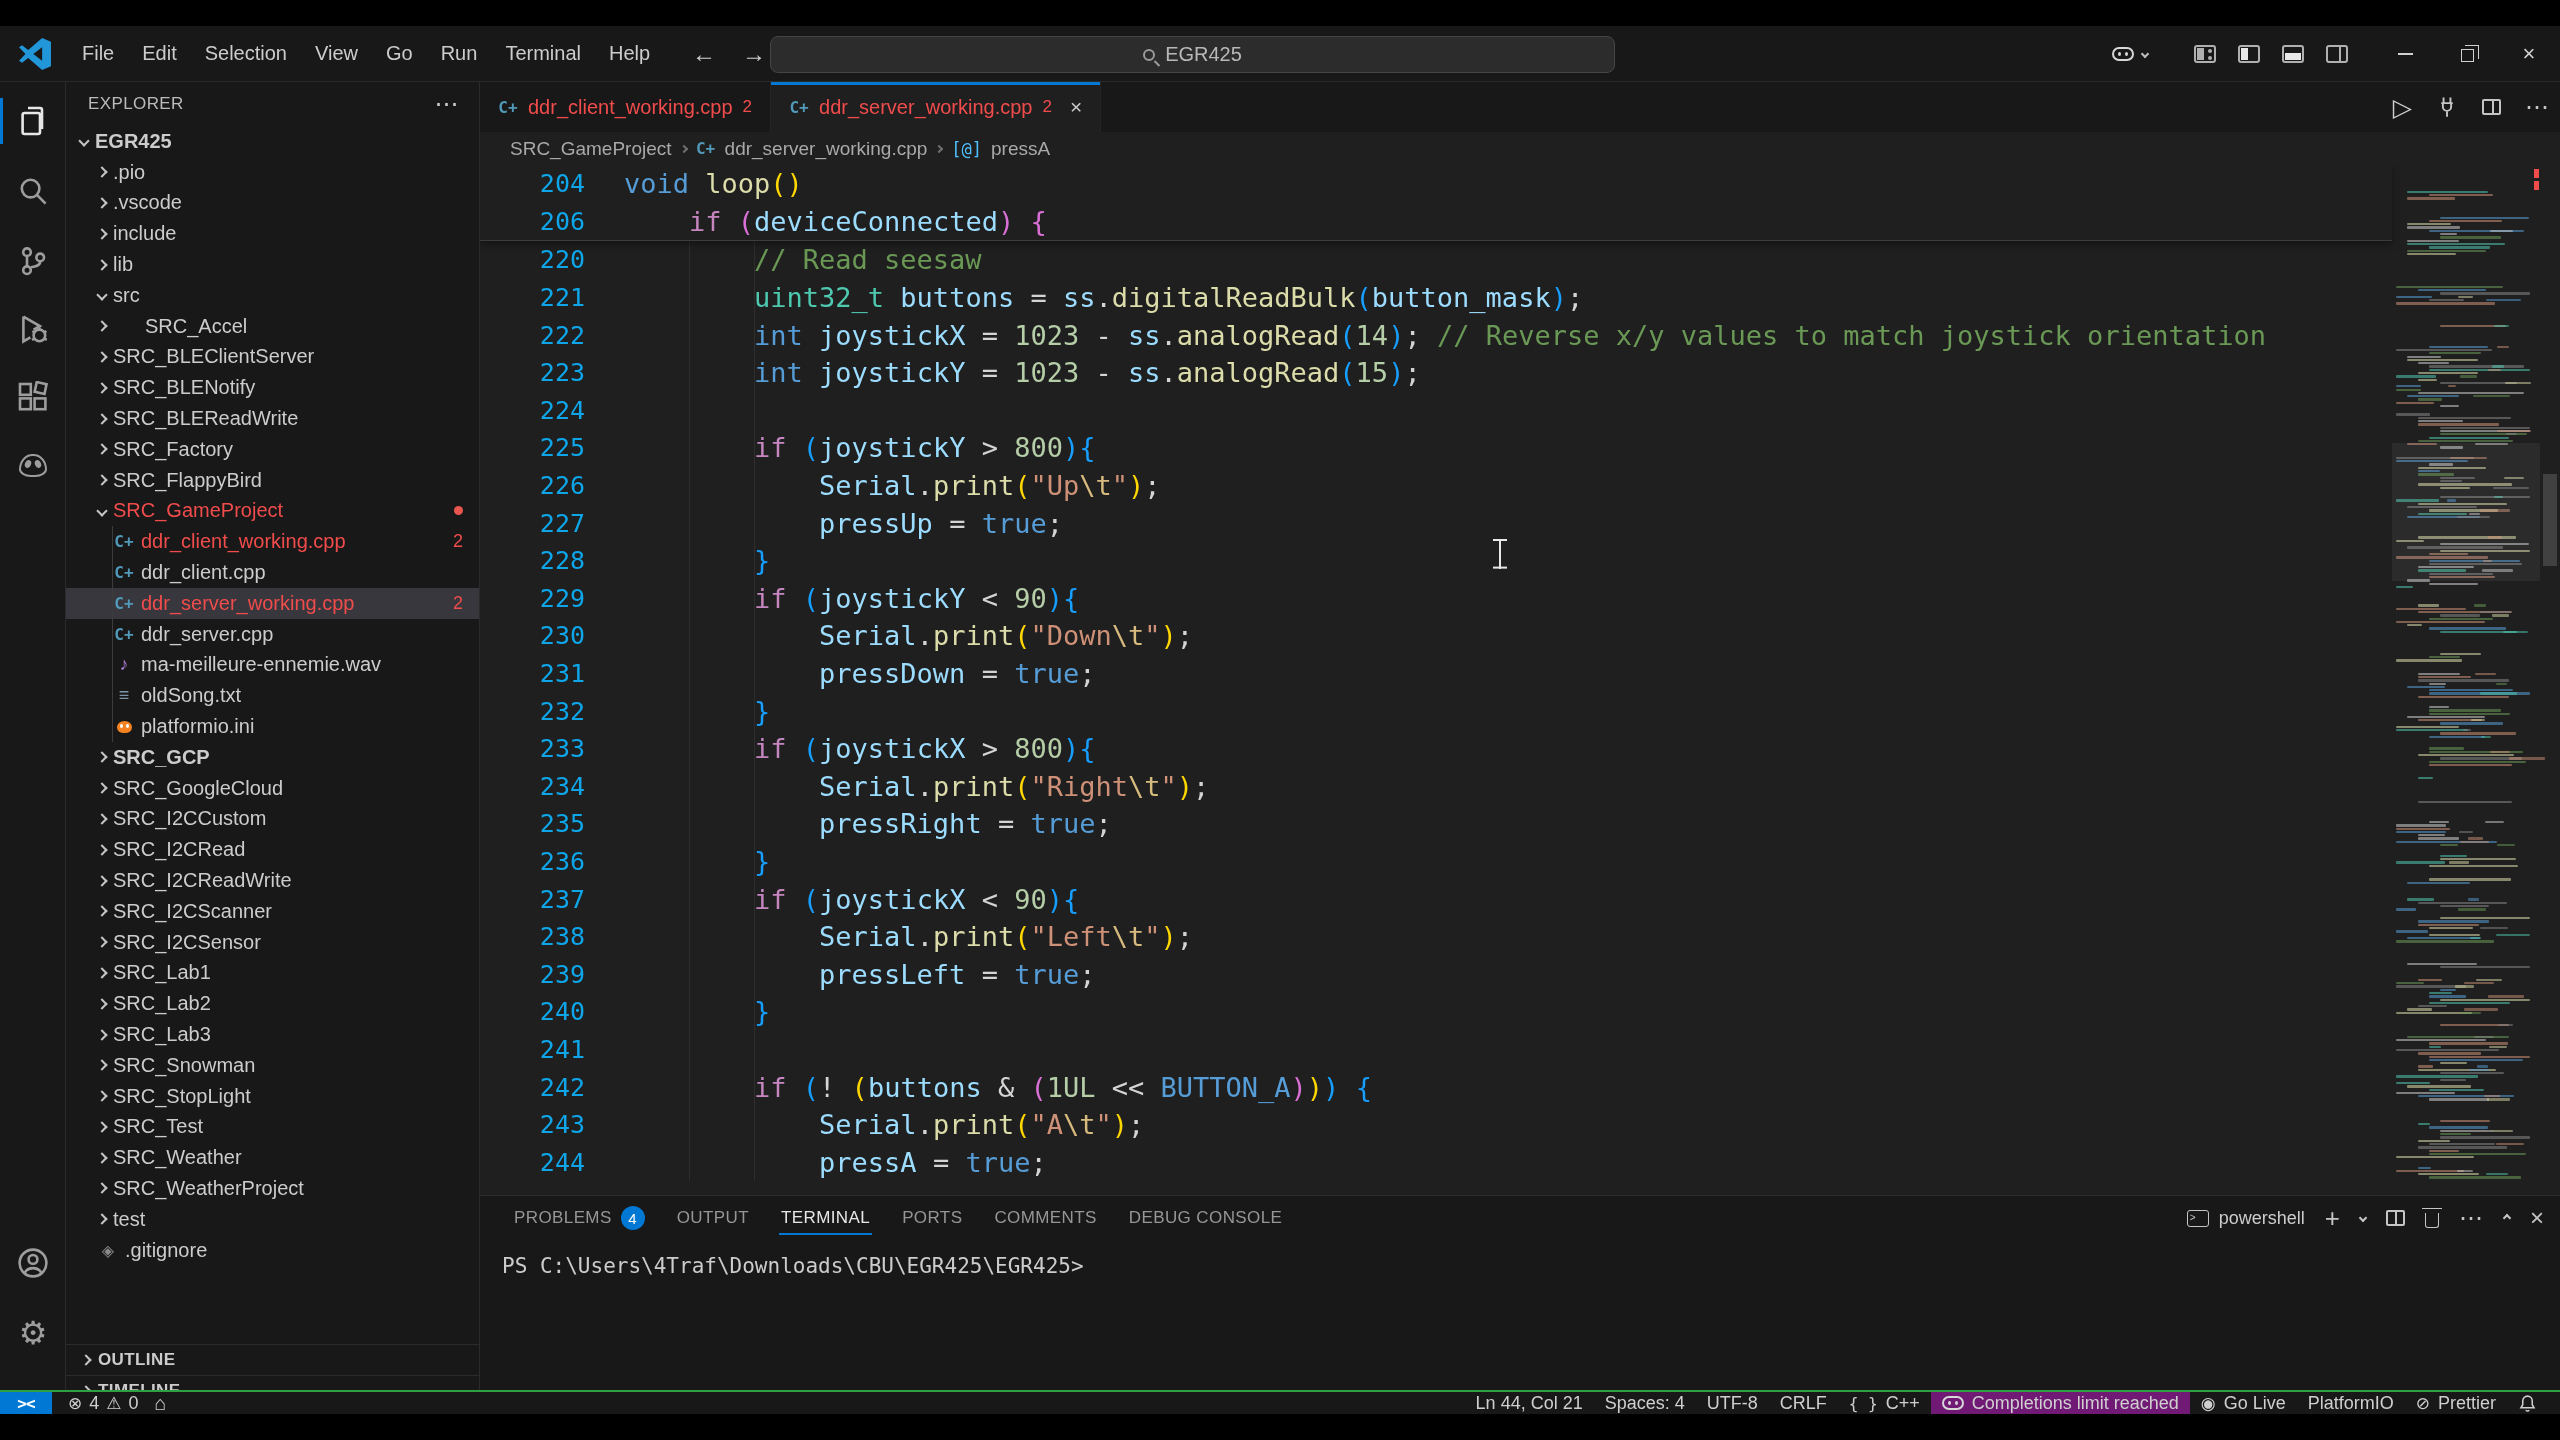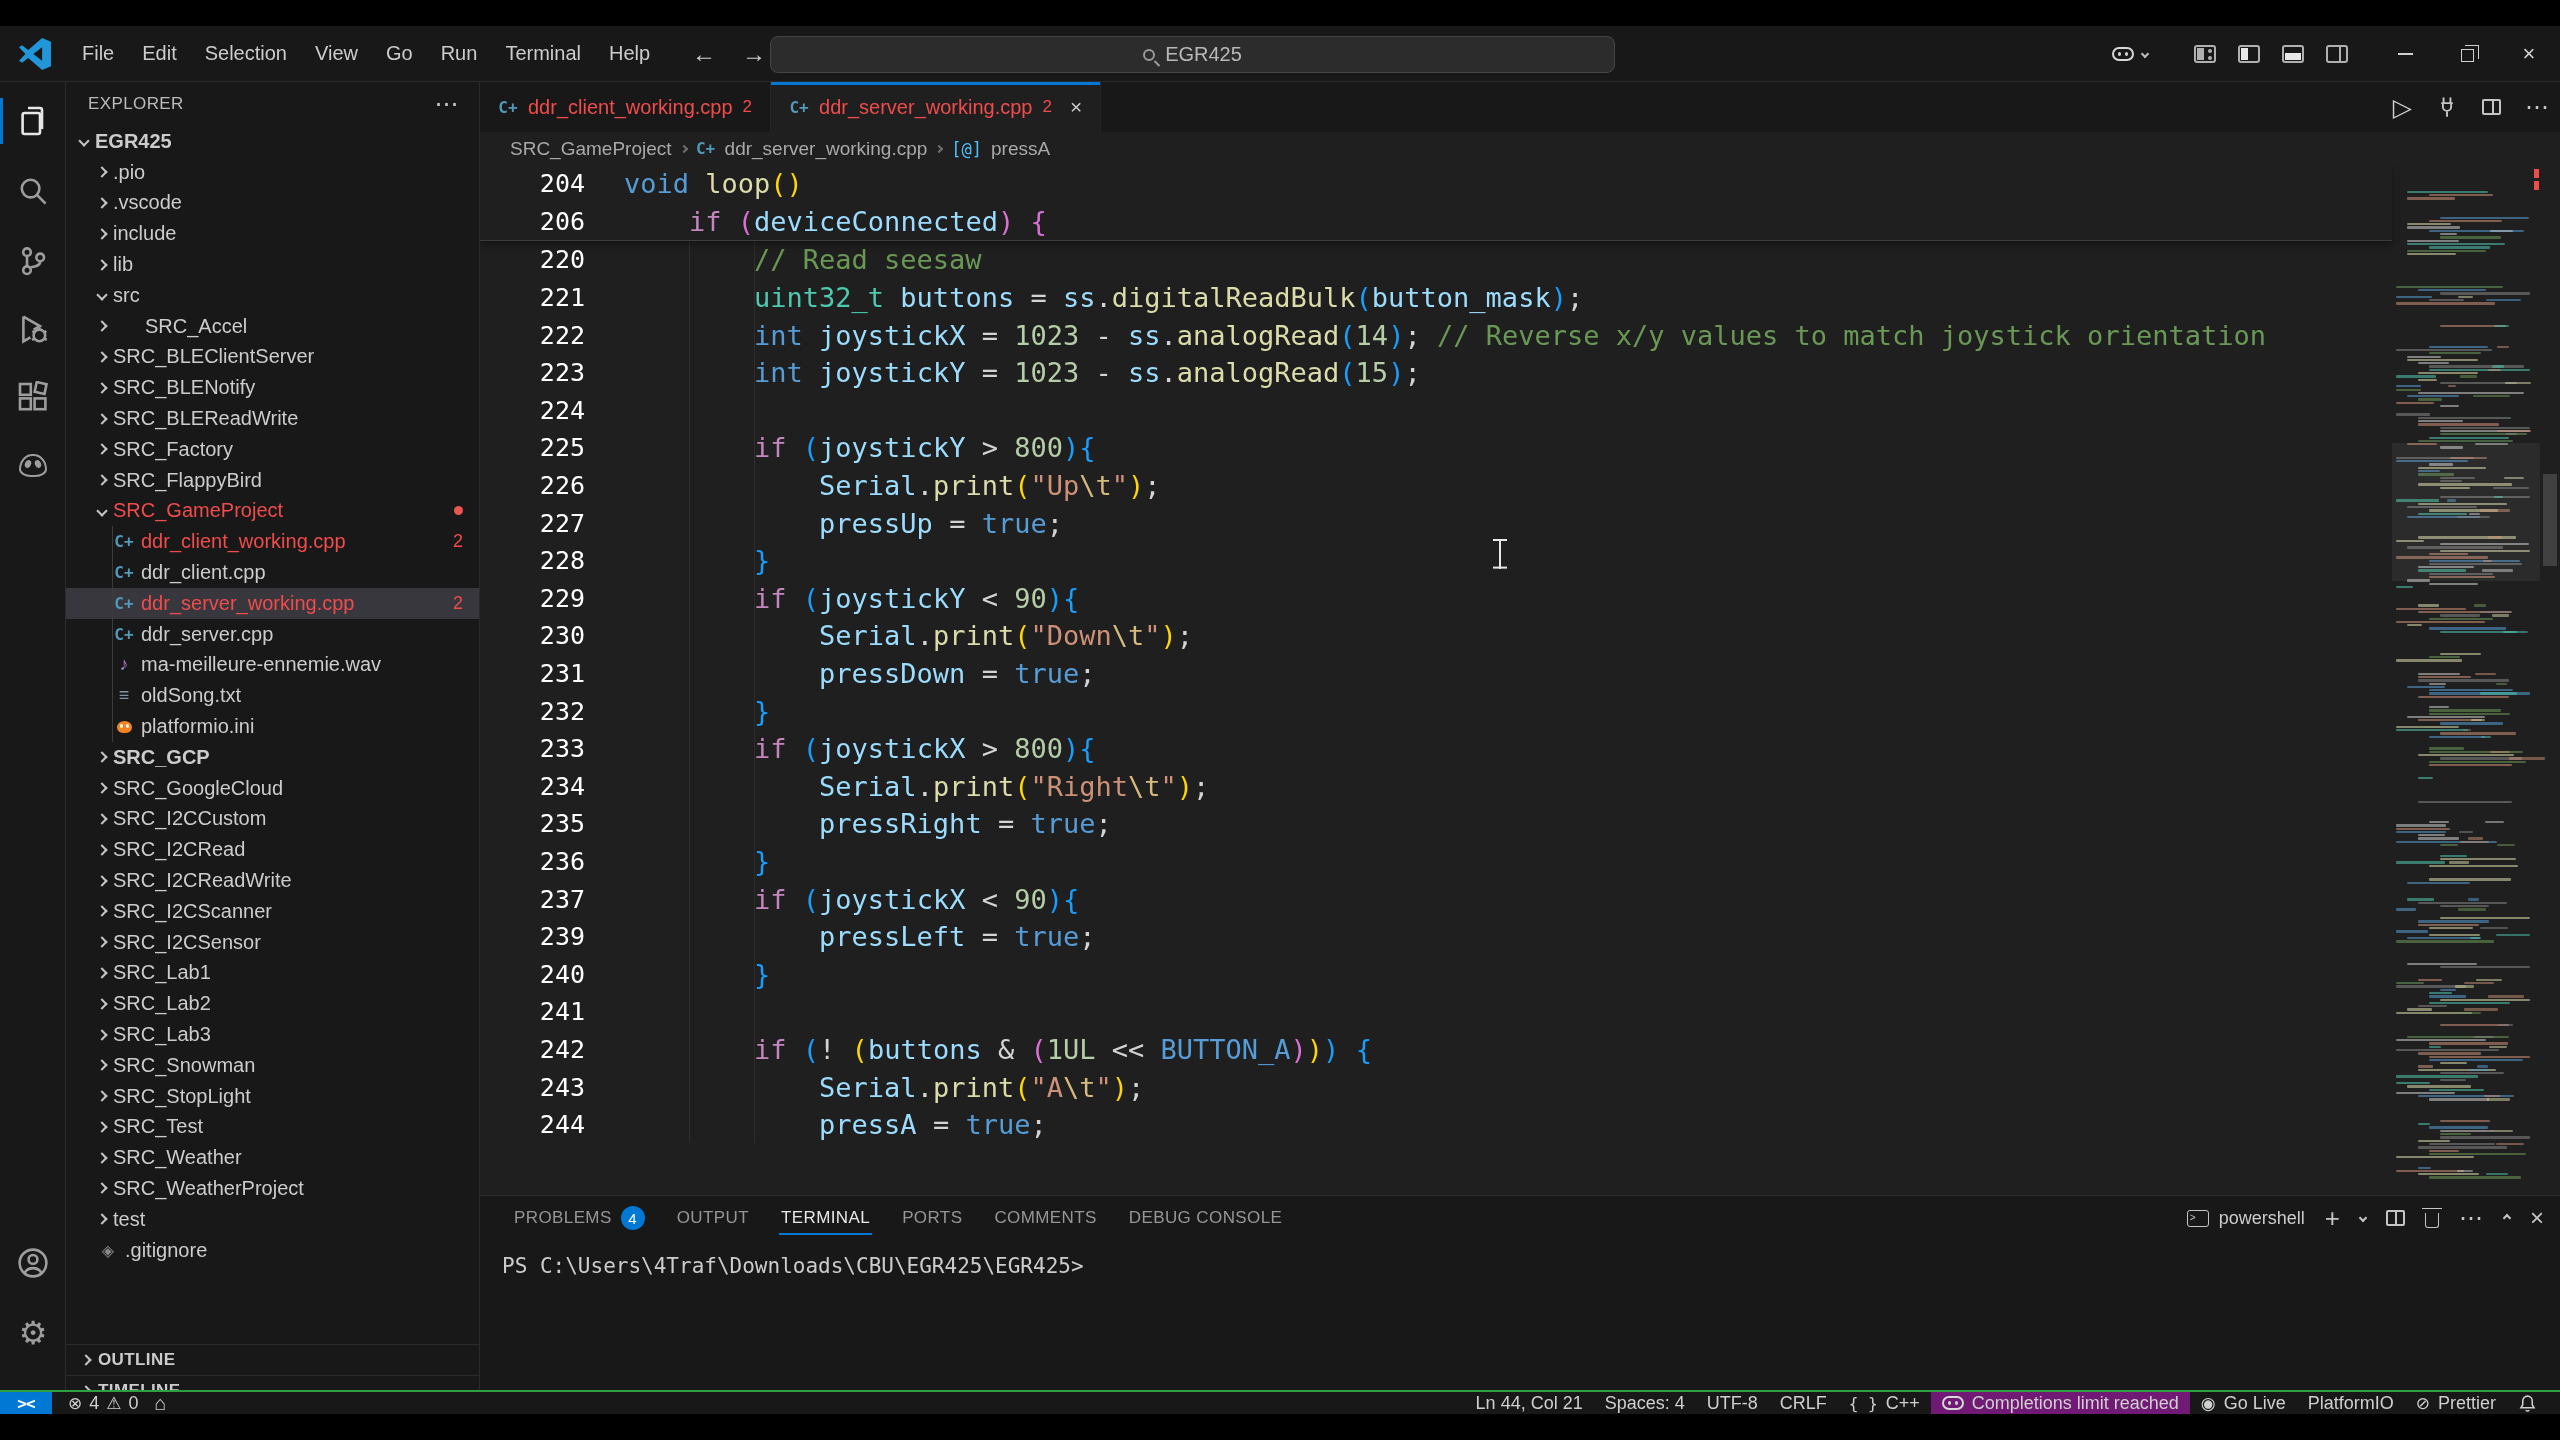--- a/index.html
+++ b/index.html
@@ -85,21 +85,21 @@
   .run-ic { font-size:25px; color:#cfcfcf; }
   .ic-split { width:19px; height:16px; border:2px solid #c5c5c5; border-radius:2px; position:relative; }
   .ic-split::before { content:""; position:absolute; left:50%; top:0; bottom:0; width:2px; background:#c5c5c5; }
   .more-ic { font-size:24px; letter-spacing:1px; }
   .breadcrumb { position:absolute; left:0; top:50px; right:0; height:33px; background:#1f1f1f; display:flex; align-items:center; padding-left:30px; gap:9px; color:#a9a9a9; font-size:19px; }
   .bc-sep { color:#6e6e6e; margin-top:1px; }
   .bc-sym { color:#4fc1ff; font-size:17px; font-family:"DejaVu Sans Mono",monospace; }
 
   .editor { position:absolute; left:0; top:83px; right:0; bottom:195px; background:#1f1f1f; overflow:hidden; }
   .cl { height:37.6px; display:flex; align-items:center; font-family:"DejaVu Sans Mono",monospace; font-size:27px; white-space:pre; }
-  .ln { width:105px; text-align:right; color:#ffffff; flex:none; font-size:25px; }
+  .ln { width:105px; text-align:right; color:#0ea5e9; flex:none; font-size:25px; }
   .ct { padding-left:39px; }
   .sticky { position:absolute; left:0; top:0; right:168px; background:#1f1f1f; z-index:3; border-bottom:1px solid #3c3c3c; box-shadow:0 4px 7px rgba(0,0,0,0.35); }
   .lines { position:absolute; left:0; top:76.2px; right:168px; }
   .iguide { position:absolute; top:0; bottom:0; width:1px; background:rgba(255,255,255,0.07); }
   .tok-w{color:#d4d4d4}.tok-kw{color:#569cd6}.tok-ctl{color:#c586c0}.tok-fn{color:#dcdcaa}
   .tok-var{color:#9cdcfe}.tok-typ{color:#4ec9b0}.tok-num{color:#b5cea8}.tok-str{color:#ce9178}
   .tok-esc{color:#d7ba7d}.tok-cmt{color:#6a9955}.tok-b1{color:#ffd700}.tok-b2{color:#da70d6}.tok-b3{color:#179fff}
   .minimap { position:absolute; right:20px; top:0; bottom:0; width:148px; background:#1f1f1f; }
   .mm-bar { position:absolute; height:2.3px; border-radius:1px; }
   .mm-slider { position:absolute; left:0; right:0; top:278px; height:138px; background:rgba(255,255,255,0.055); }
@@ -479,20 +479,21 @@
           <div class="cl"><span class="ln">228</span><span class="ct"><span class="tok-w">        </span><span class="tok-b3">}</span></span></div>
           <div class="cl"><span class="ln">229</span><span class="ct"><span class="tok-w">        </span><span class="tok-ctl">if</span><span class="tok-w"> </span><span class="tok-b3">(</span><span class="tok-var">joystickY</span><span class="tok-w"> &lt; </span><span class="tok-num">90</span><span class="tok-b3">)</span><span class="tok-b3">{</span></span></div>
           <div class="cl"><span class="ln">230</span><span class="ct"><span class="tok-w">            </span><span class="tok-var">Serial</span><span class="tok-w">.</span><span class="tok-fn">print</span><span class="tok-b1">(</span><span class="tok-str">"Down</span><span class="tok-esc">\t</span><span class="tok-str">"</span><span class="tok-b1">)</span><span class="tok-w">;</span></span></div>
           <div class="cl"><span class="ln">231</span><span class="ct"><span class="tok-w">            </span><span class="tok-var">pressDown</span><span class="tok-w"> = </span><span class="tok-kw">true</span><span class="tok-w">;</span></span></div>
           <div class="cl"><span class="ln">232</span><span class="ct"><span class="tok-w">        </span><span class="tok-b3">}</span></span></div>
           <div class="cl"><span class="ln">233</span><span class="ct"><span class="tok-w">        </span><span class="tok-ctl">if</span><span class="tok-w"> </span><span class="tok-b3">(</span><span class="tok-var">joystickX</span><span class="tok-w"> &gt; </span><span class="tok-num">800</span><span class="tok-b3">)</span><span class="tok-b3">{</span></span></div>
           <div class="cl"><span class="ln">234</span><span class="ct"><span class="tok-w">            </span><span class="tok-var">Serial</span><span class="tok-w">.</span><span class="tok-fn">print</span><span class="tok-b1">(</span><span class="tok-str">"Right</span><span class="tok-esc">\t</span><span class="tok-str">"</span><span class="tok-b1">)</span><span class="tok-w">;</span></span></div>
           <div class="cl"><span class="ln">235</span><span class="ct"><span class="tok-w">            </span><span class="tok-var">pressRight</span><span class="tok-w"> = </span><span class="tok-kw">true</span><span class="tok-w">;</span></span></div>
           <div class="cl"><span class="ln">236</span><span class="ct"><span class="tok-w">        </span><span class="tok-b3">}</span></span></div>
           <div class="cl"><span class="ln">237</span><span class="ct"><span class="tok-w">        </span><span class="tok-ctl">if</span><span class="tok-w"> </span><span class="tok-b3">(</span><span class="tok-var">joystickX</span><span class="tok-w"> &lt; </span><span class="tok-num">90</span><span class="tok-b3">)</span><span class="tok-b3">{</span></span></div>
+          <div class="cl"><span class="ln">238</span><span class="ct"><span class="tok-w">            </span><span class="tok-var">Serial</span><span class="tok-w">.</span><span class="tok-fn">print</span><span class="tok-b1">(</span><span class="tok-str">"Left</span><span class="tok-esc">\t</span><span class="tok-str">"</span><span class="tok-b1">)</span><span class="tok-w">;</span></span></div>
           <div class="cl"><span class="ln">239</span><span class="ct"><span class="tok-w">            </span><span class="tok-var">pressLeft</span><span class="tok-w"> = </span><span class="tok-kw">true</span><span class="tok-w">;</span></span></div>
           <div class="cl"><span class="ln">240</span><span class="ct"><span class="tok-w">        </span><span class="tok-b3">}</span></span></div>
           <div class="cl"><span class="ln">241</span><span class="ct"></span></div>
           <div class="cl"><span class="ln">242</span><span class="ct"><span class="tok-w">        </span><span class="tok-ctl">if</span><span class="tok-w"> </span><span class="tok-b3">(</span><span class="tok-w">! </span><span class="tok-b1">(</span><span class="tok-var">buttons</span><span class="tok-w"> &amp; </span><span class="tok-b2">(</span><span class="tok-num">1UL</span><span class="tok-w"> &lt;&lt; </span><span class="tok-kw">BUTTON_A</span><span class="tok-b2">)</span><span class="tok-b1">)</span><span class="tok-b3">)</span><span class="tok-w"> </span><span class="tok-b3">{</span></span></div>
           <div class="cl"><span class="ln">243</span><span class="ct"><span class="tok-w">            </span><span class="tok-var">Serial</span><span class="tok-w">.</span><span class="tok-fn">print</span><span class="tok-b1">(</span><span class="tok-str">"A</span><span class="tok-esc">\t</span><span class="tok-str">"</span><span class="tok-b1">)</span><span class="tok-w">;</span></span></div>
           <div class="cl"><span class="ln">244</span><span class="ct"><span class="tok-w">            </span><span class="tok-var">pressA</span><span class="tok-w"> = </span><span class="tok-kw">true</span><span class="tok-w">;</span></span></div>
         </div>
       <div class="sticky" id="sticky">
           <div class="cl"><span class="ln">204</span><span class="ct"><span class="tok-kw">void</span><span class="tok-w"> </span><span class="tok-fn">loop</span><span class="tok-b1">()</span></span></div>
           <div class="cl"><span class="ln">206</span><span class="ct"><span class="tok-w">    </span><span class="tok-ctl">if</span><span class="tok-w"> </span><span class="tok-b2">(</span><span class="tok-var">deviceConnected</span><span class="tok-b2">)</span><span class="tok-w"> </span><span class="tok-b2">{</span></span></div>

